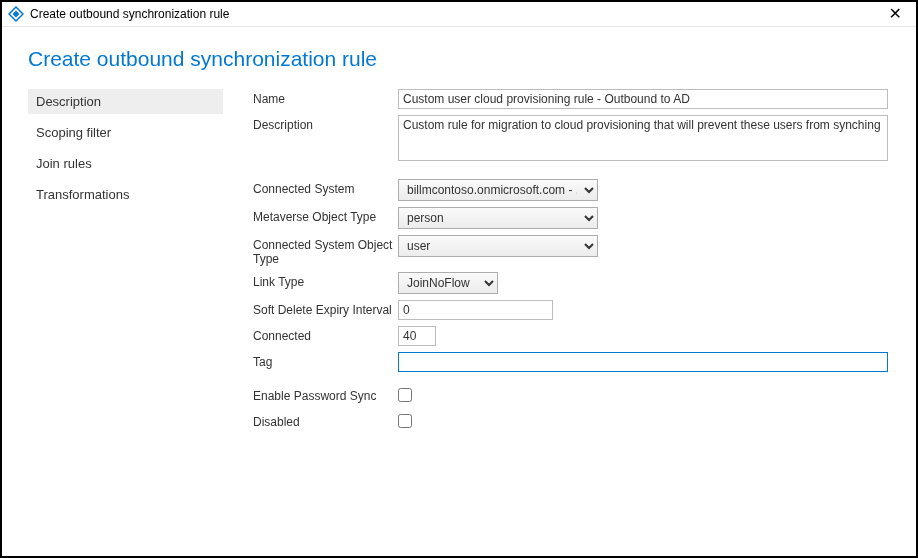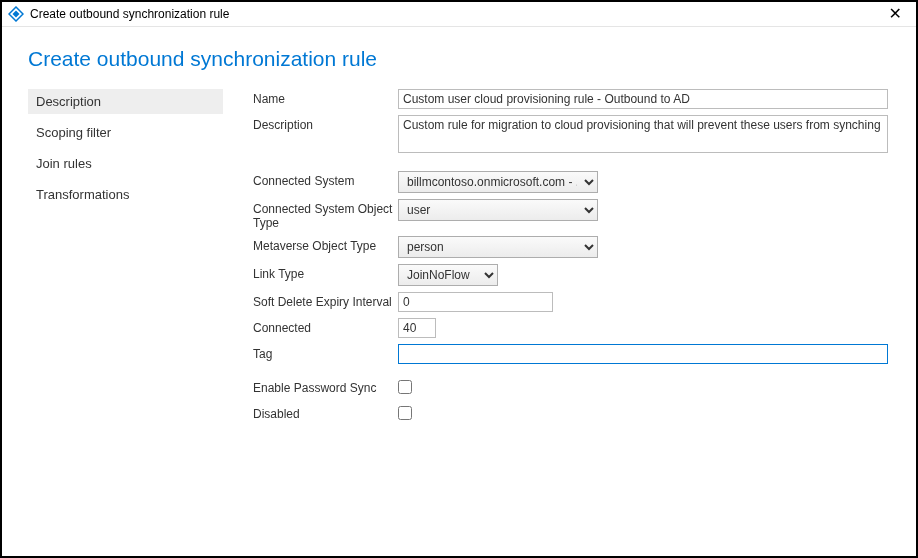--- a/index.html
+++ b/index.html
@@ -91,21 +91,21 @@
     }
     input[type="text"], textarea, select {
       font-size: 12px;
       padding: 2px 4px;
       border: 1px solid #bcbcbc;
       background: #fff;
       color: #333;
       font-family: inherit;
     }
     textarea {
-      height: 38px;
+      height: 46px;
       resize: none;
       overflow: hidden;
     }
     select {
       background: linear-gradient(#fafafa, #ececec);
       border: 1px solid #adadad;
       height: 22px;
     }
     .sel-cs { width: 200px; }
     .sel-type { width: 200px; }
@@ -182,33 +182,33 @@
       <div class="form-row">
         <div class="form-label">Connected System</div>
         <div class="form-control">
           <select class="sel-cs">
             <option>billmcontoso.onmicrosoft.com - ...</option>
           </select>
         </div>
       </div>
 
       <div class="form-row">
+        <div class="form-label">Metaverse Object Type</div>
+        <div class="form-control">
+          <select class="sel-type">
+            <option>person</option>
+          </select>
+        </div>
+      </div>
+
+      <div class="form-row">
         <div class="form-label">Connected System Object Type</div>
         <div class="form-control">
           <select class="sel-type">
             <option>user</option>
-          </select>
-        </div>
-      </div>
-
-      <div class="form-row">
-        <div class="form-label">Metaverse Object Type</div>
-        <div class="form-control">
-          <select class="sel-type">
-            <option>person</option>
           </select>
         </div>
       </div>
 
       <div class="form-row">
         <div class="form-label">Link Type</div>
         <div class="form-control">
           <select class="sel-link">
             <option>JoinNoFlow</option>
           </select>

